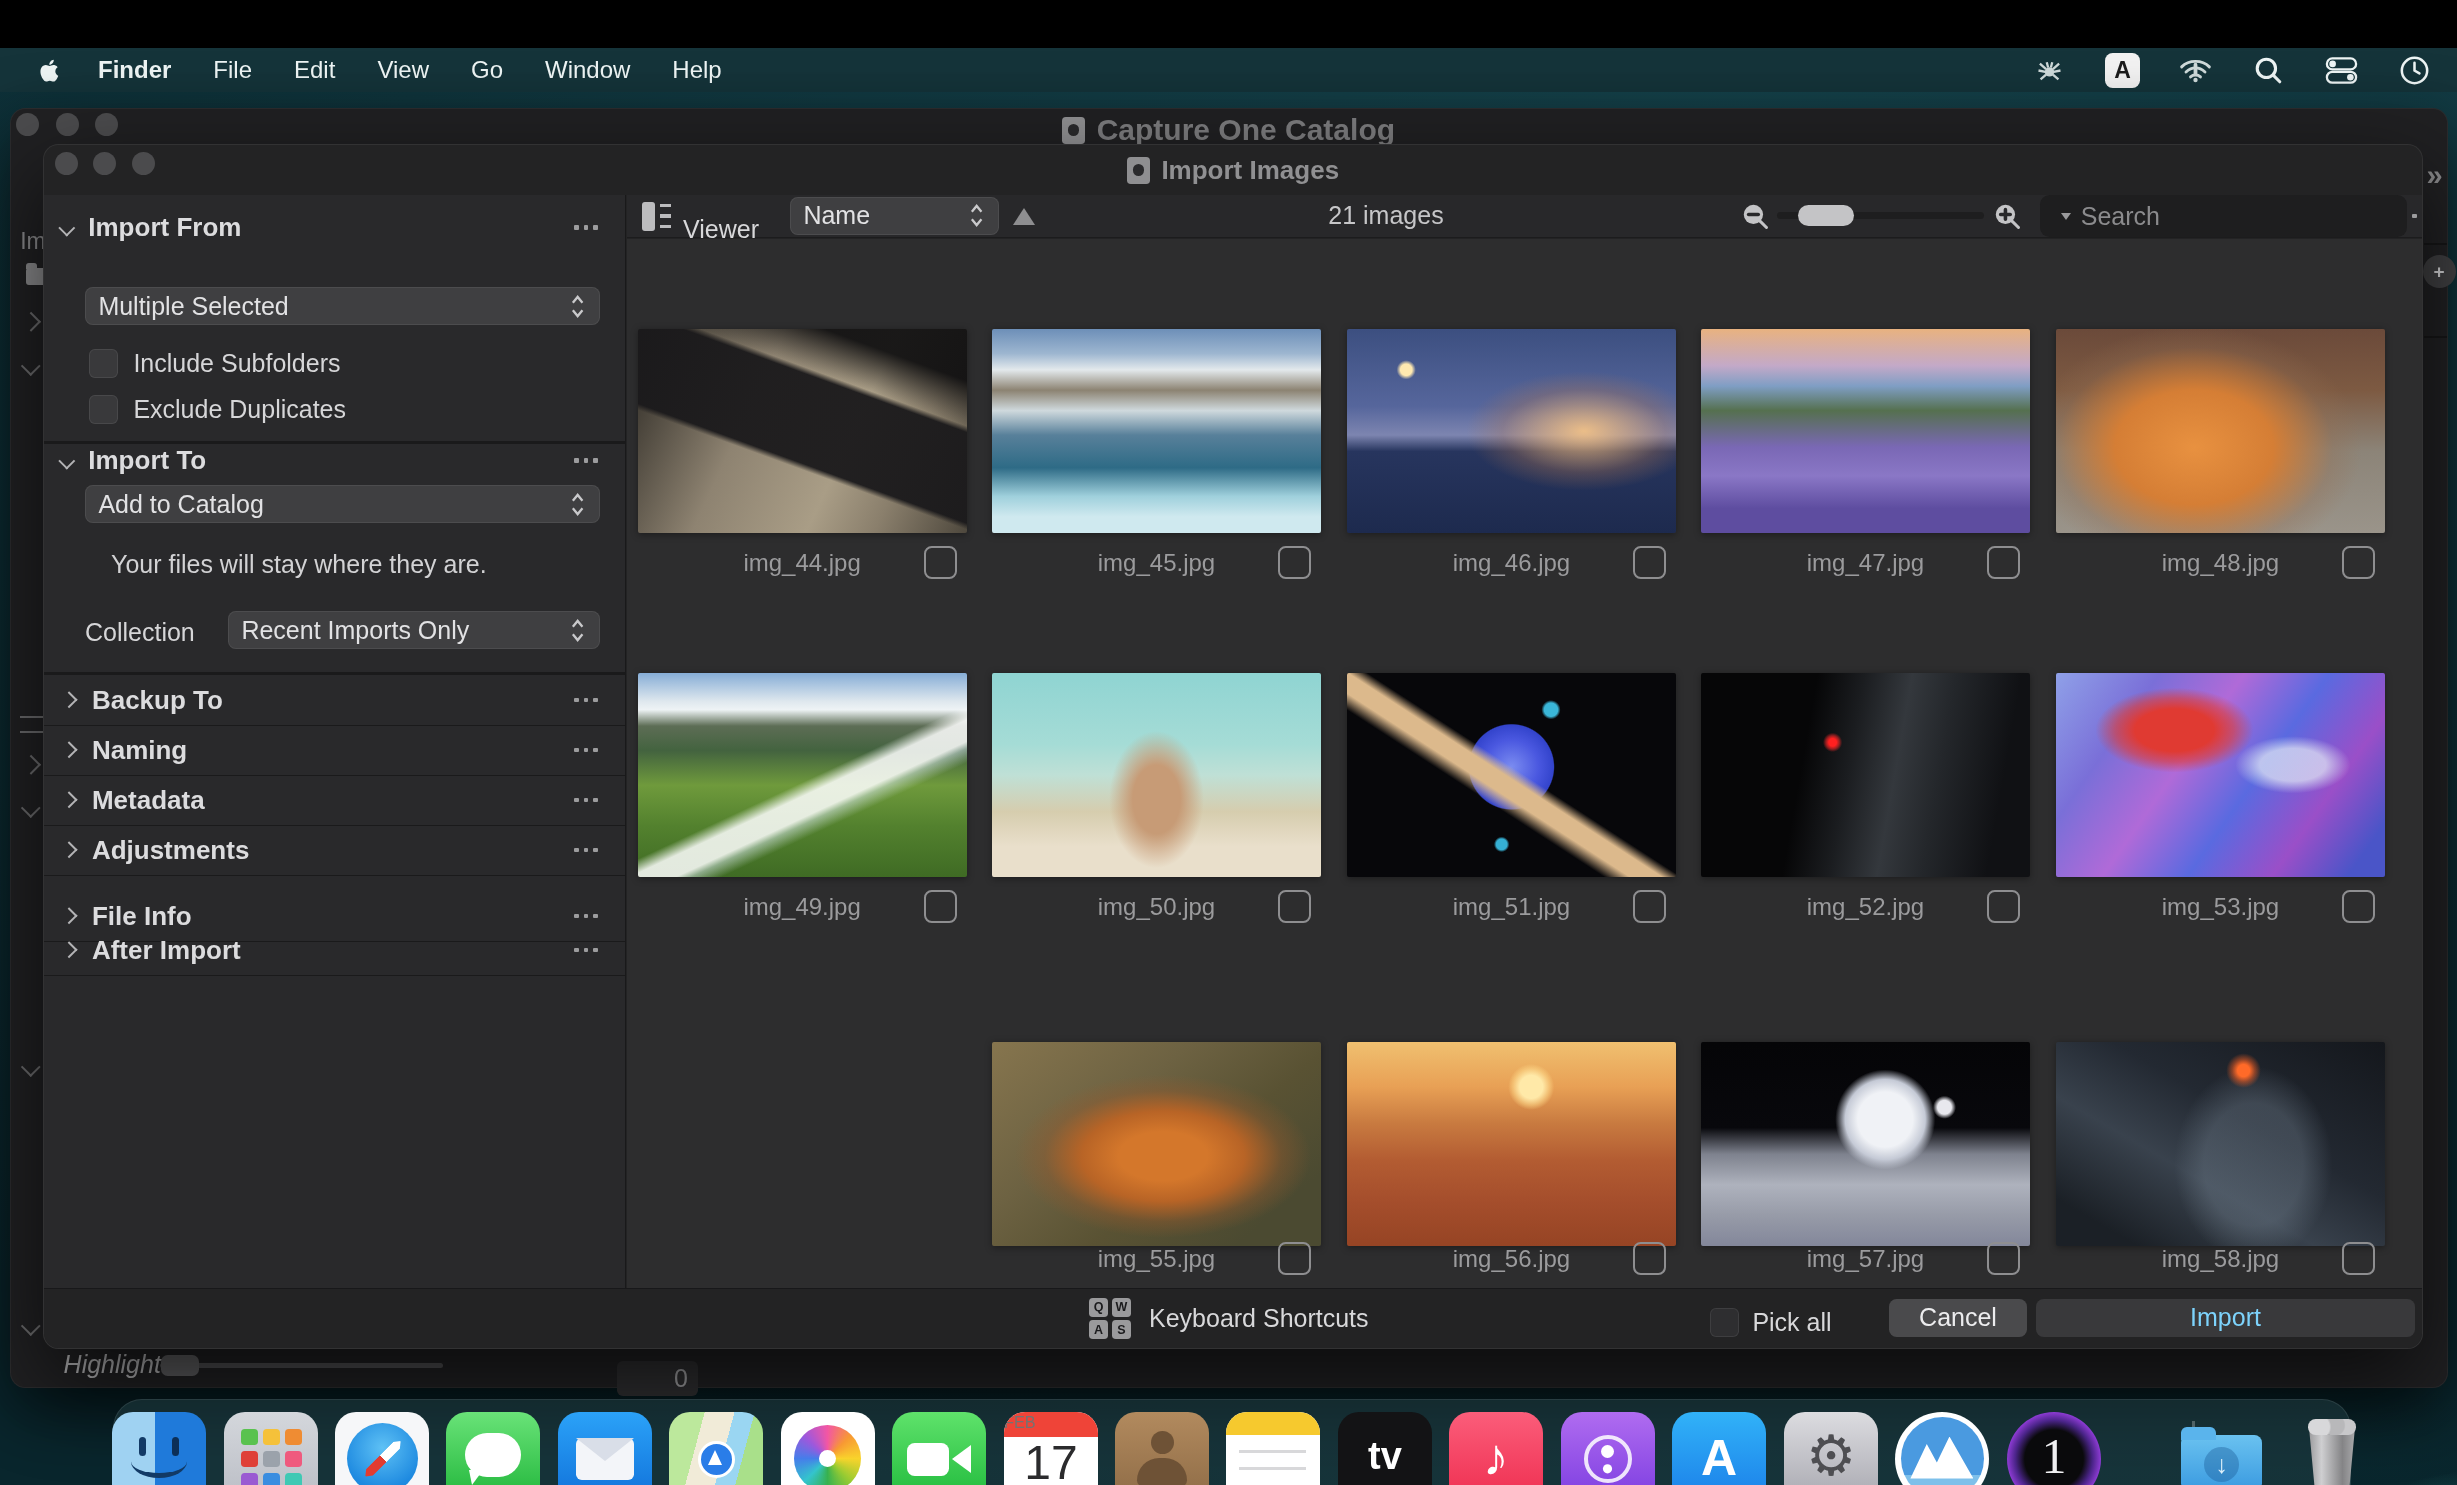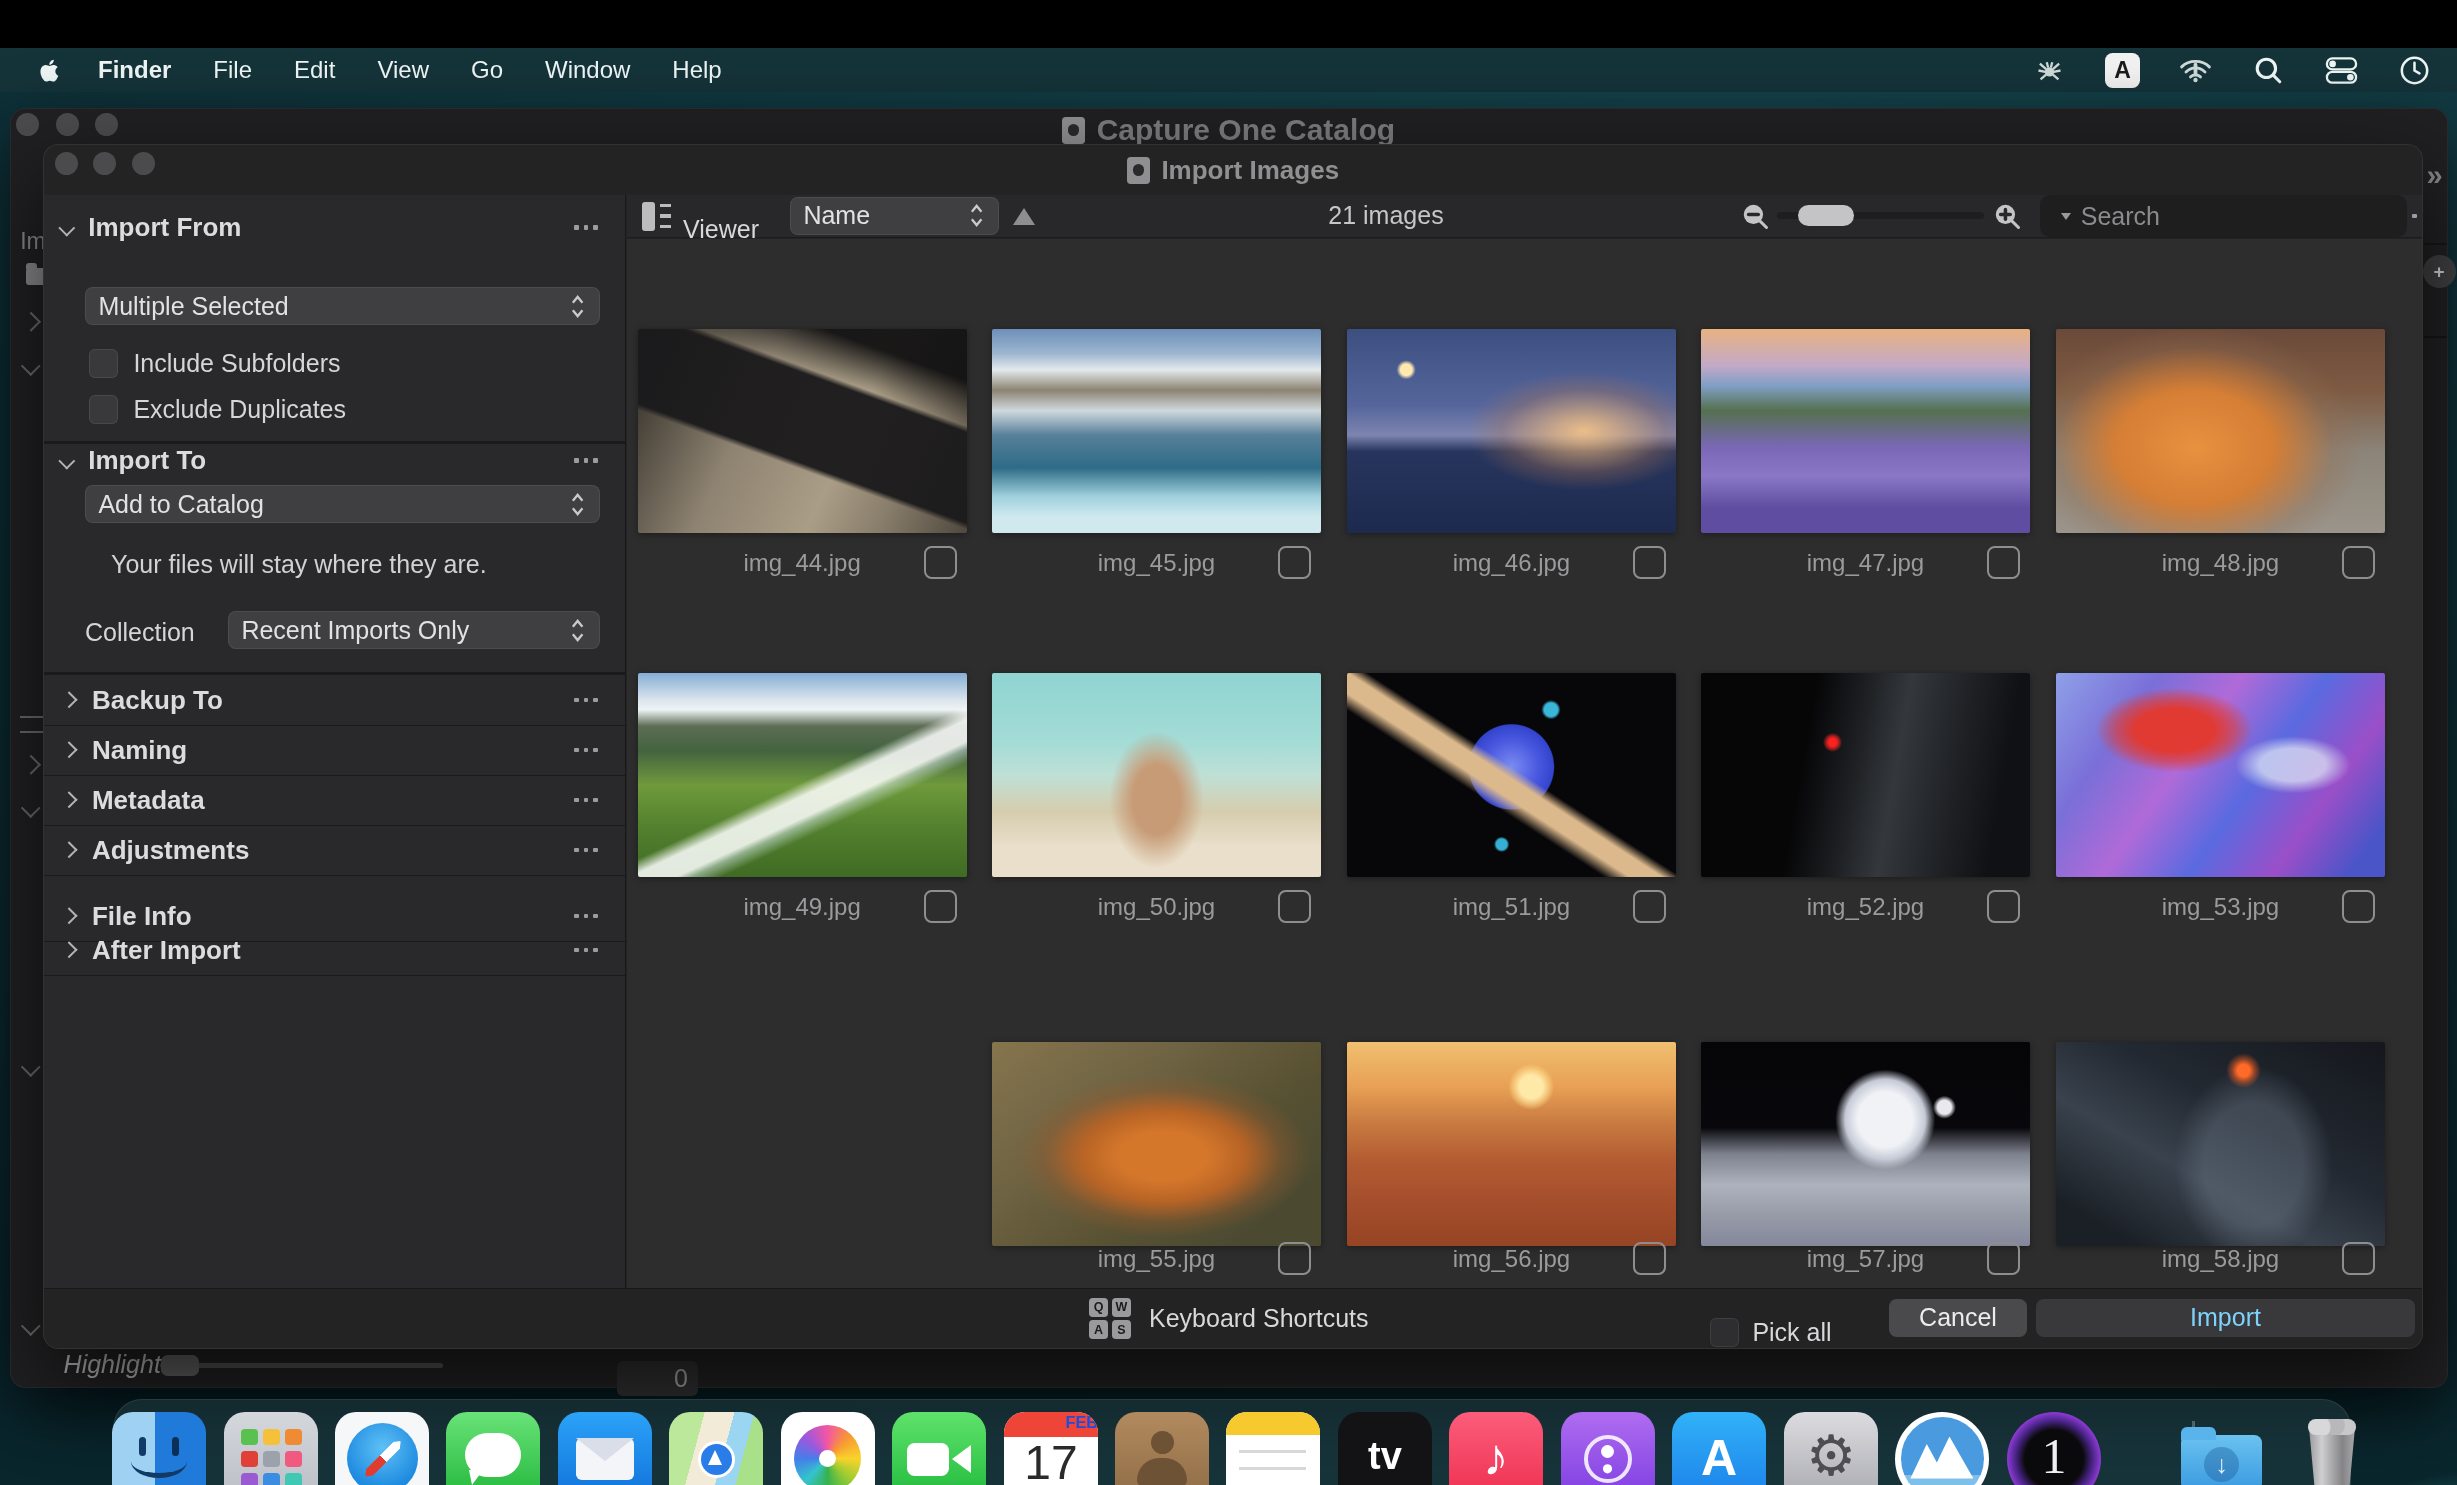--- a/index.html
+++ b/index.html
@@ -109,21 +109,21 @@
   .row1 .thumb{top:434px;} .row1 .cellrow{top:651px;}
   .row2 .thumb{top:803px;} .row2 .cellrow{top:1003px;}
   
   .footer{position:absolute;left:0;top:1143px;width:2378px;height:60px;background:#232324;border-top:1.9px solid #18181a;
     color:#d8d8da;font-size:25px;border-radius:0 0 15.4px 15.4px;}
   .kb-ic{position:absolute;left:1045px;top:8.6px;width:42px;height:42px;display:grid;grid-template-columns:19px 19px;
     grid-template-rows:19px 19px;gap:3.8px;}
   .kb-ic span{background:#9a9a9c;border-radius:3.8px;color:#1b1b1d;font-size:12.5px;font-weight:700;
     display:flex;align-items:center;justify-content:center;}
   .kb-label{position:absolute;left:1105px;top:15.4px;}
-  .pickall{position:absolute;left:1666px;top:29px;display:flex;align-items:center;gap:13.4px;text-align:center;}
+  .pickall{position:absolute;left:1666px;top:19px;display:flex;align-items:center;gap:13.4px;text-align:center;}
   .btn{position:absolute;top:9.6px;height:38px;border-radius:7.7px;display:flex;align-items:center;justify-content:center;
     font-size:25px;}
   .btn-cancel{left:1845px;width:138px;background:#4a4a4c;color:#ececee;}
   .btn-import{left:1992px;width:379px;background:#39393b;color:#7dd3fc;}
   
   .dock{position:absolute;left:113px;top:1351px;width:2238px;height:127px;border-radius:29px;z-index:2;
     background:rgba(32,62,68,.55);border:1.9px solid rgba(255,255,255,.09);box-sizing:border-box;}
   .dock-icon{position:absolute;top:11.5px;width:94px;height:94px;border-radius:21px;}
   .dock-divider{position:absolute;top:21px;width:2.9px;height:77px;background:rgba(255,255,255,.25);}
   .run-dot{position:absolute;width:8.6px;height:8.6px;border-radius:50%;background:#dfeaea;bottom:3.8px;left:42px;}
@@ -158,21 +158,21 @@
   .di-photos::before{content:"";position:absolute;left:13.4px;top:13.4px;width:67px;height:67px;border-radius:50%;
     background:conic-gradient(#e85aa0,#f09a3e,#f5d33a,#9ac93e,#3fae55,#3ec1c9,#4a7de0,#9a5ad2,#e85aa0);
     filter:saturate(1.1);}
   .di-photos::after{content:"";position:absolute;left:38px;top:38px;width:17.3px;height:17.3px;border-radius:50%;background:#fff;}
   .di-facetime{background:linear-gradient(180deg,#5fe26b,#1db83a);}
   .di-facetime::before{content:"";position:absolute;left:15.4px;top:31px;width:42px;height:33px;background:#fff;border-radius:7.7px;}
   .di-facetime::after{content:"";position:absolute;left:60px;top:33px;width:0;height:0;border-top:14.4px solid transparent;
     border-bottom:14.4px solid transparent;border-right:19px solid #fff;}
   .di-calendar{background:#fff;overflow:hidden;}
   .di-calendar::before{content:"";position:absolute;left:0;top:0;width:94px;height:25px;background:#ef4438;}
-  .di-calendar .t1{position:absolute;left:0;top:1px;width:94px;text-align:right;color:#1d4ed8;font-size:16.3px;font-weight:700;}
+  .di-calendar .t1{position:absolute;left:0;top:1px;width:94px;text-align:left;color:#737373;font-size:16.3px;font-weight:400;}
   .di-calendar .t2{position:absolute;left:0;top:23px;width:94px;text-align:center;color:#2b2b2d;font-size:48px;font-weight:300;}
   .di-contacts{background:linear-gradient(180deg,#b28a5e,#8c6a45);}
   .di-contacts::before{content:"";position:absolute;left:36px;top:19px;width:23px;height:23px;border-radius:50%;background:#6e5236;}
   .di-contacts::after{content:"";position:absolute;left:22px;top:46px;width:50px;height:29px;border-radius:25px 25px 7.7px 7.7px;background:#6e5236;}
   .di-notes{background:#fff;overflow:hidden;}
   .di-notes::before{content:"";position:absolute;left:0;top:0;width:94px;height:23px;background:#f6c92e;}
   .di-notes::after{content:"";position:absolute;left:13.4px;top:38px;width:67px;height:42px;
     background:repeating-linear-gradient(180deg,#d8d8da 0 2.9px,transparent 2.9px 17.3px);}
   .di-tv{background:#131315;}
   .di-tv .t1{position:absolute;left:0;top:23px;width:94px;text-align:center;color:#fff;font-size:38px;font-weight:700;}

